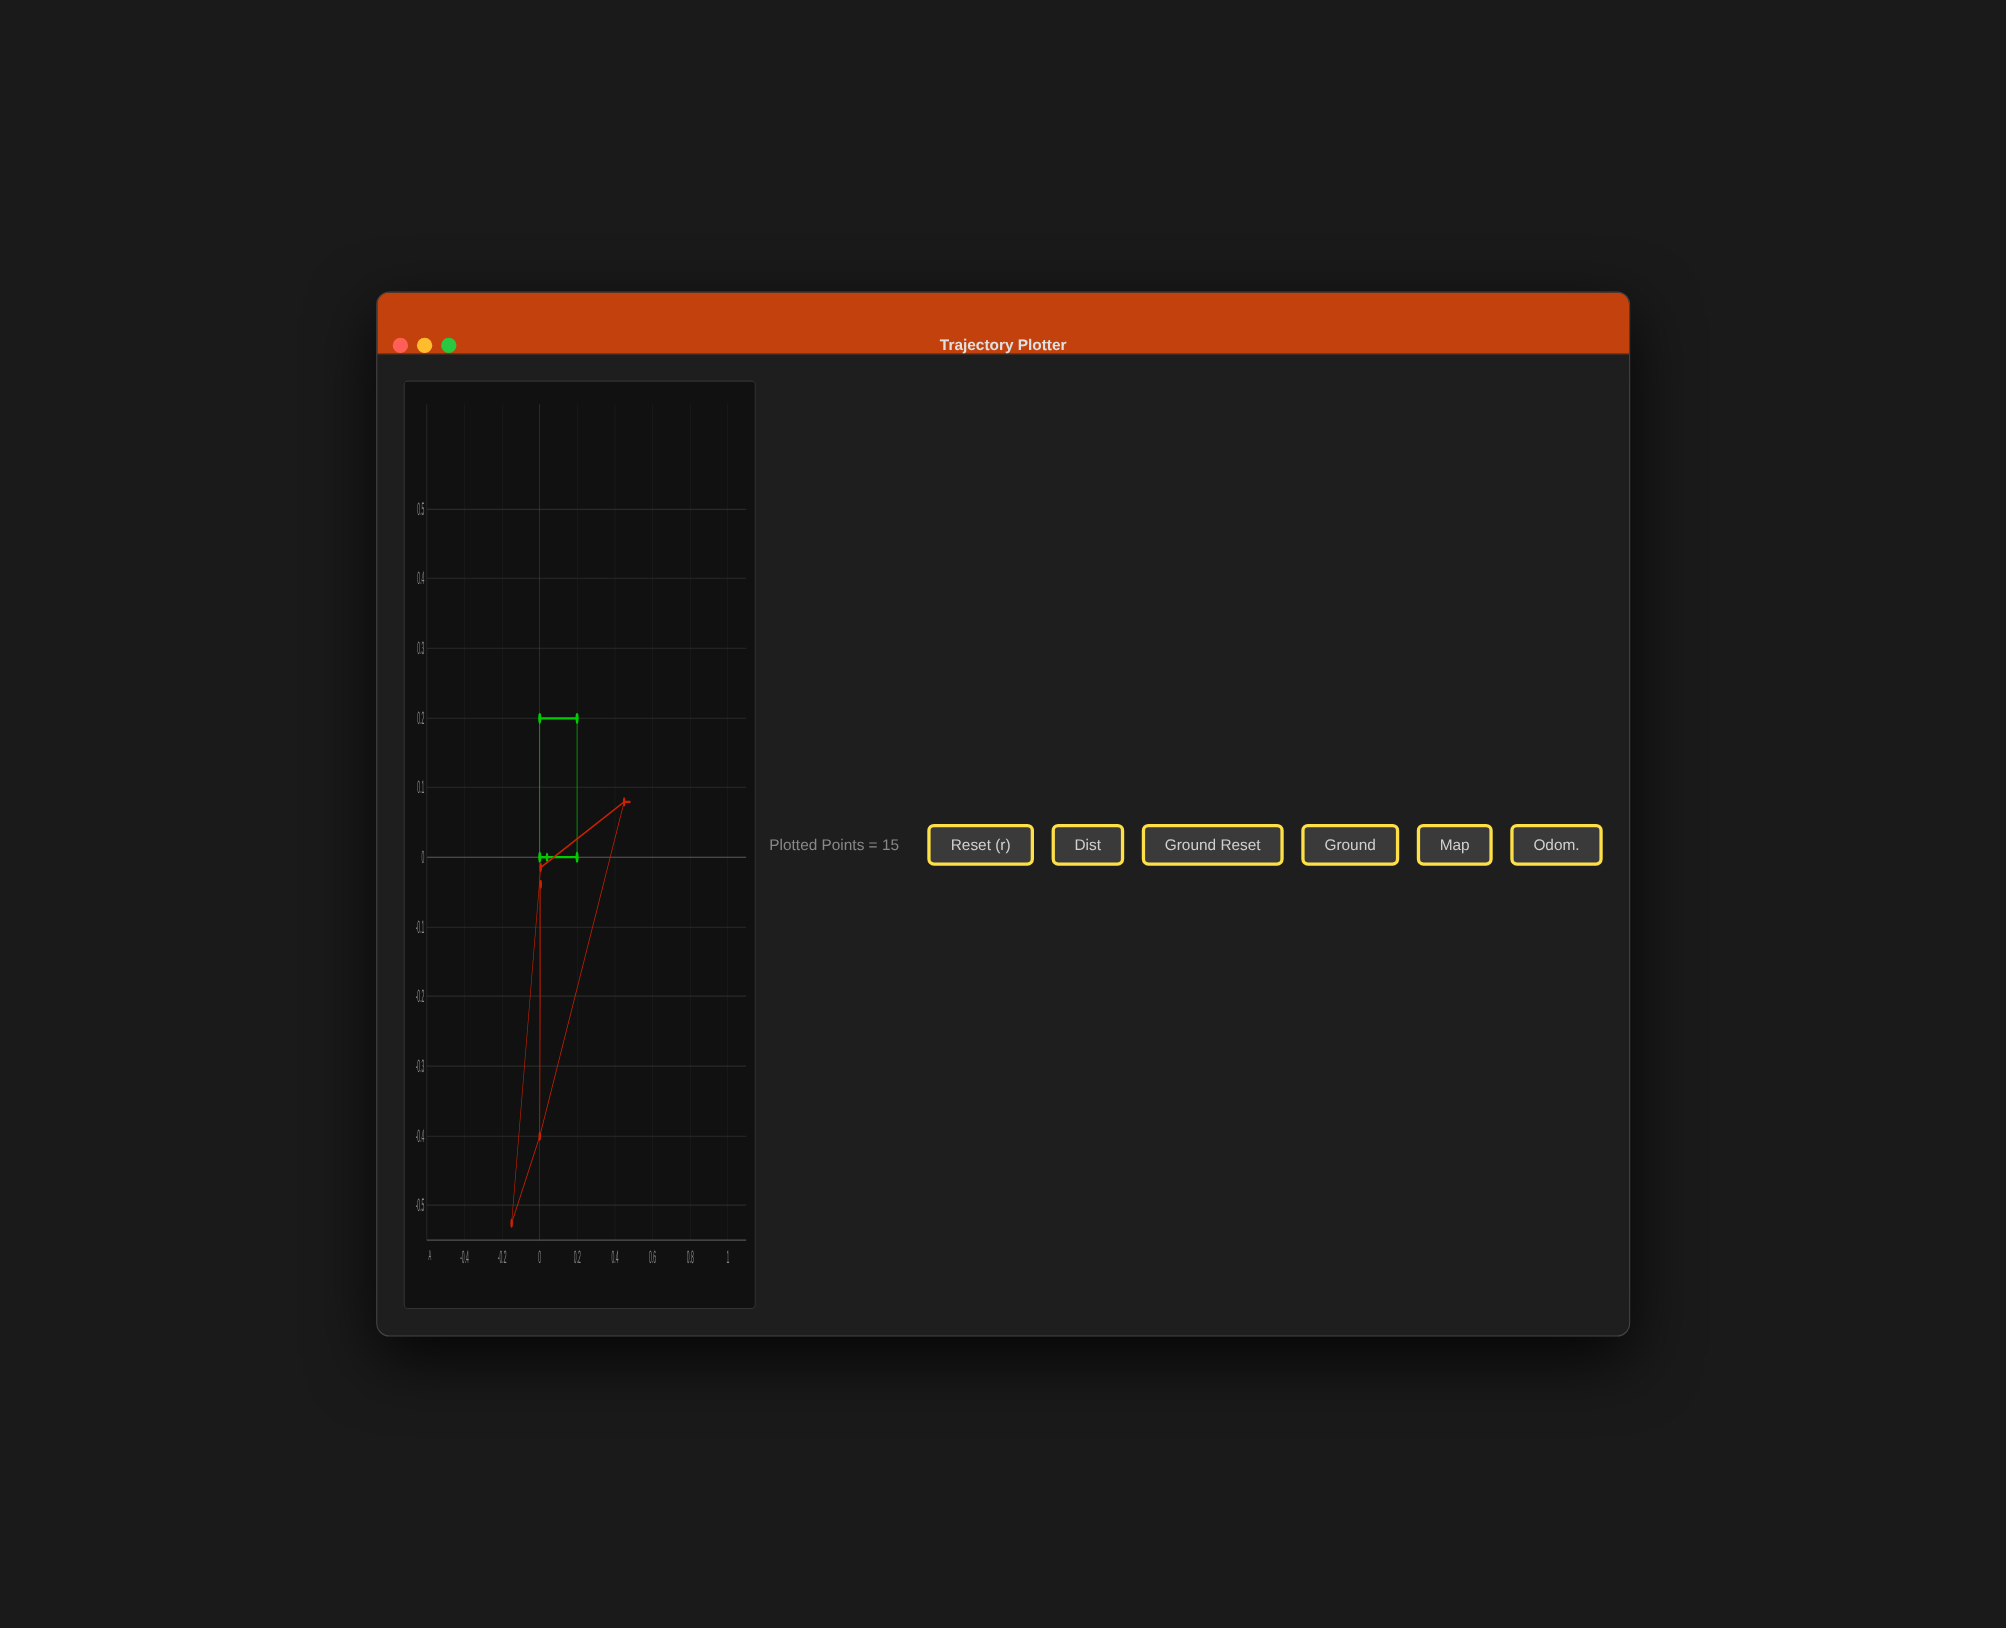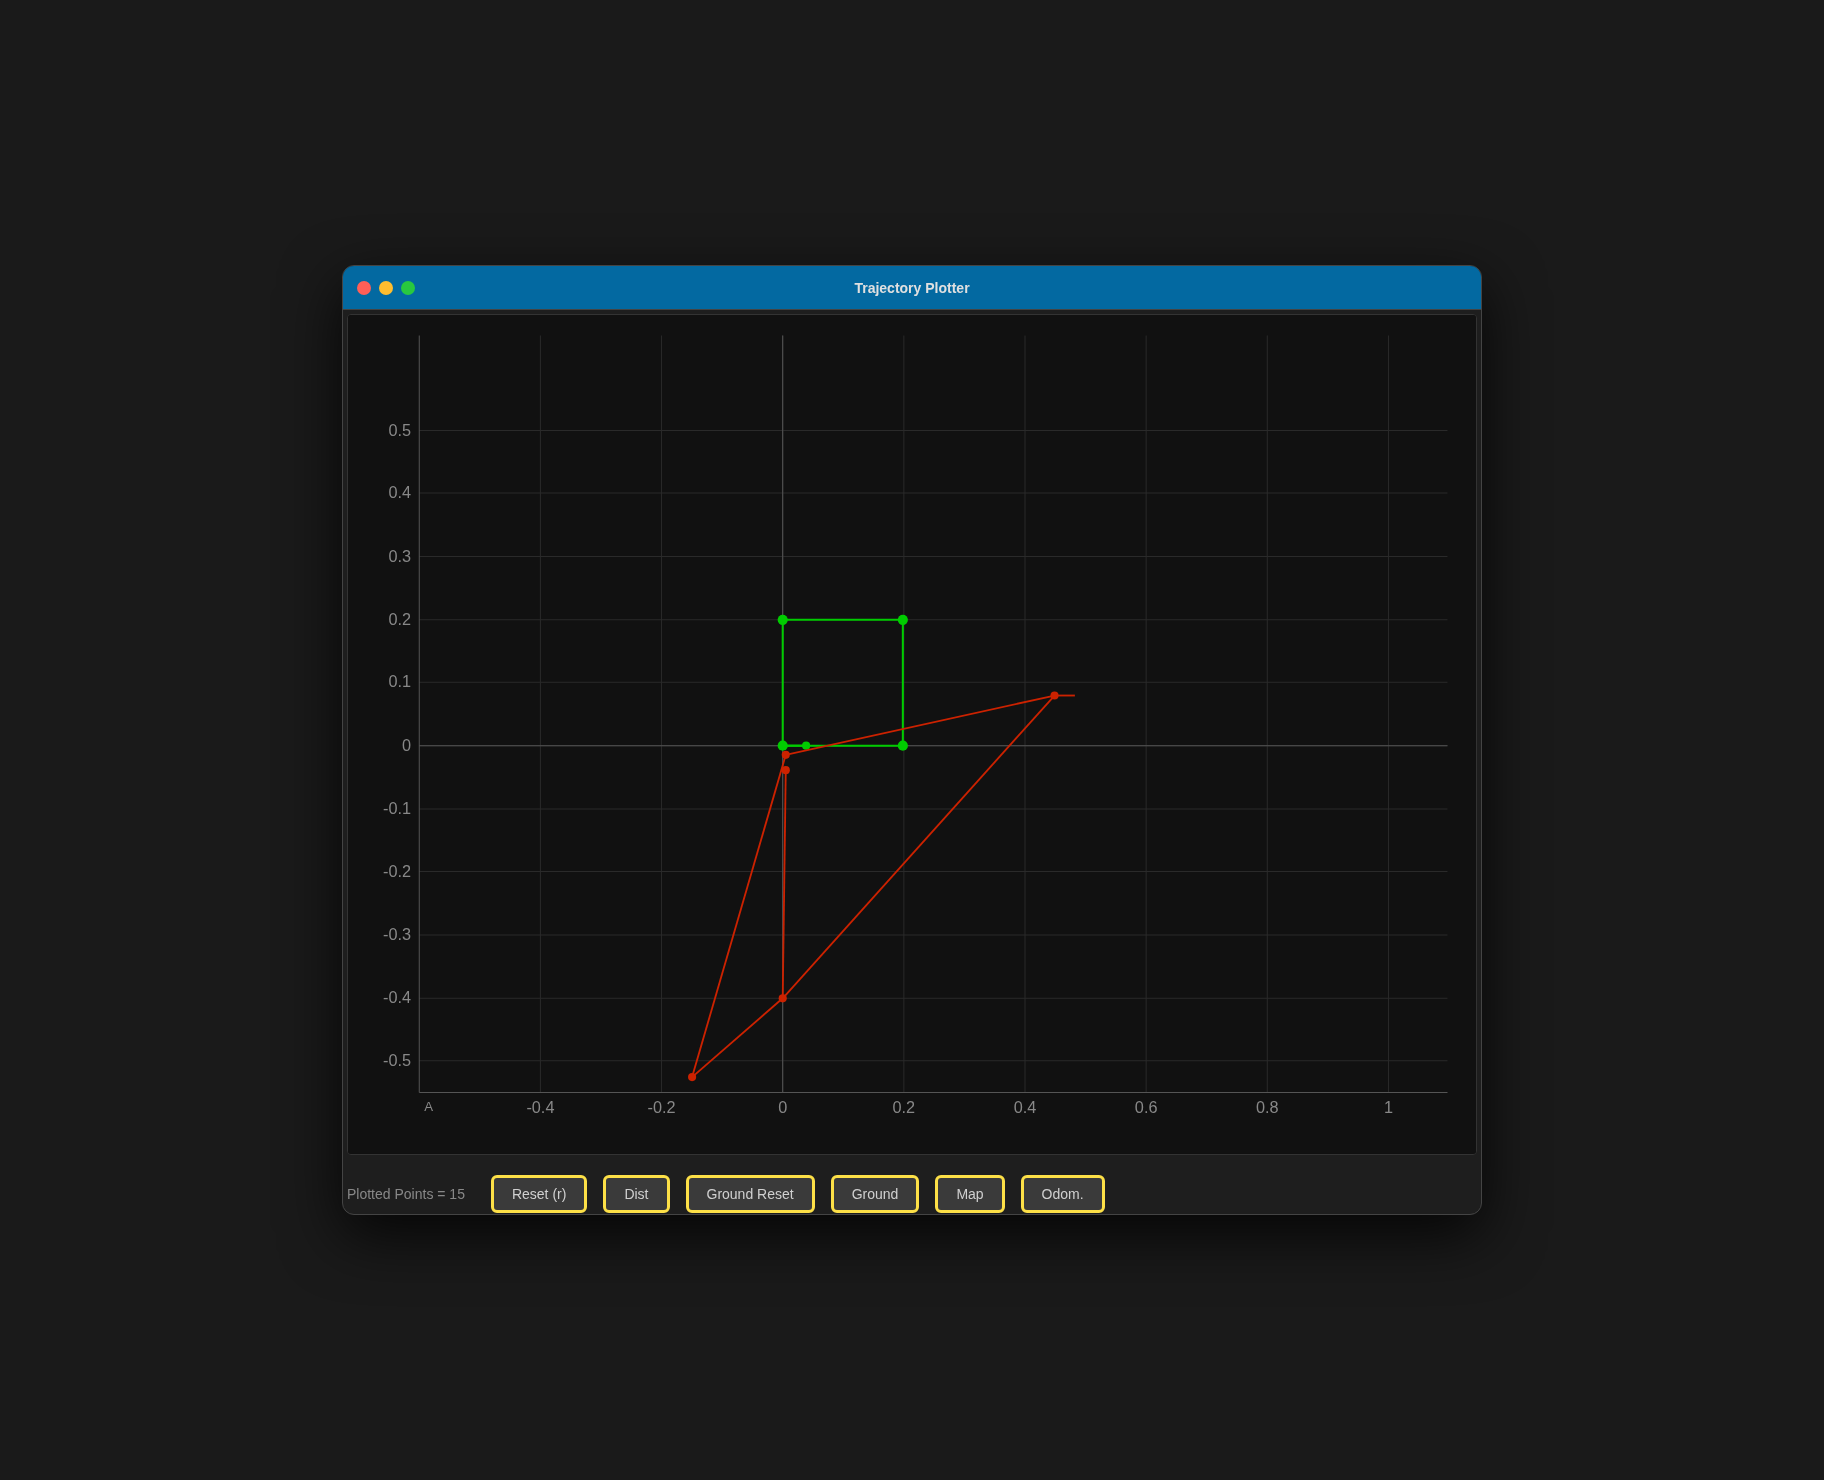--- a/index.html
+++ b/index.html
@@ -16,24 +16,24 @@
       height: 950px;
       background: #1e1e1e;
       border-radius: 12px;
       box-shadow: 0 20px 60px rgba(0,0,0,0.8);
       overflow: hidden;
       display: flex;
       flex-direction: column;
       border: 1px solid #444;
     }
     .title-bar {
-      background: #0369a1;
-      height: 44px;
-      display: flex;
-      align-items: center;
+      background: #c2410c;
+      height: 56px;
+      display: flex;
+      align-items: flex-end;
       padding: 0 14px;
       position: relative;
       border-bottom: 1px solid #444;
       flex-shrink: 0;
     }
     .traffic-lights {
       display: flex;
       gap: 8px;
     }
     .traffic-light {
@@ -48,22 +48,21 @@
       position: absolute;
       left: 50%;
       transform: translateX(-50%);
       color: #e0e0e0;
       font-size: 14px;
       font-weight: 600;
     }
     .content {
       flex: 1;
       display: flex;
-      flex-direction: column;
-      padding: 4px;
+      padding: 24px;
       gap: 12px;
       justify-content: flex-end;
     }
     .plot-area {
       flex: 1;
       background: #111;
       border: 1px solid #333;
       border-radius: 4px;
       position: relative;
       overflow: hidden;

